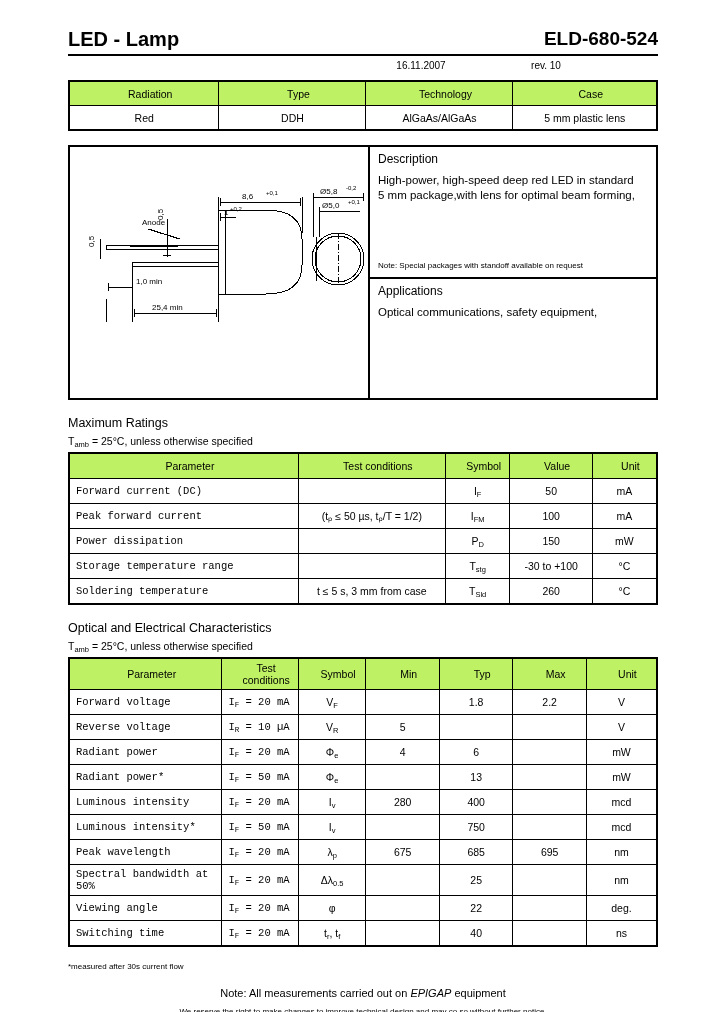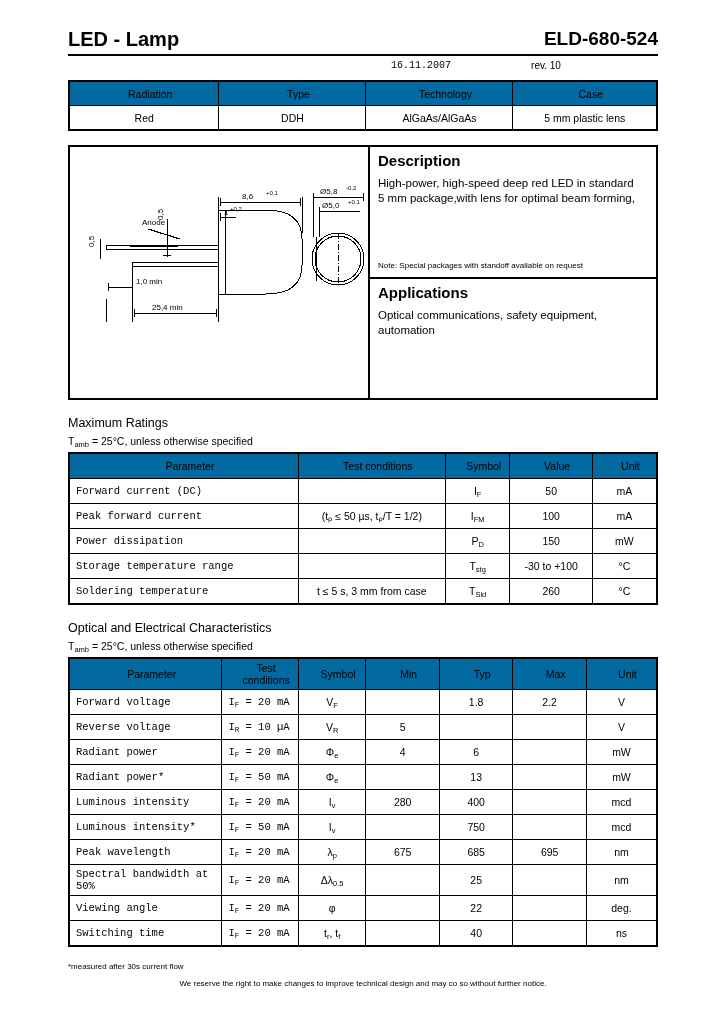--- a/index.html
+++ b/index.html
@@ -21,33 +21,33 @@
     display:flex;justify-content:space-between;
     padding-bottom:2px;
   }
   .h-title{font-size:20px;font-weight:bold;letter-spacing:0px;}
   .h-part{font-size:19px;font-weight:bold;}
   .hrule{border-bottom:2px solid #000;margin-top:1px;}
   .h-sub{
     display:flex;justify-content:flex-end;align-items:center;
     font-size:10px;margin-top:4px;padding-right:62px;
   }
-  .h-date{width:150px;text-align:center;font-family:Liberation Mono, monospace;}
+  .h-date{width:150px;text-align:center;}
   .h-rev{width:100px;text-align:center;}
 
   
   table{border-collapse:collapse;width:100%;}
   td,th{
     border:1px solid #000;
     font-size:10.5px;font-weight:normal;
     padding:3px 4px;
     text-align:center;
     vertical-align:middle;
   }
-  thead td{background:#0369a1;padding-left:16px;}
+  thead td{background:#bef264;padding-left:16px;}
   .tbl-outer{border:2px solid #000;}
   .idtable{margin-top:9px;}
   .idtable td{height:17px;}
 
   
   .midblock{
     margin-top:14px;
     display:flex;
     border:2px solid #000;
     height:255px;
@@ -68,21 +68,21 @@
     padding:5px 8px 4px 8px;
     box-sizing:border-box;
     height:132px;
     position:relative;
   }
   .desc-bot{
     padding:5px 8px 4px 8px;
     box-sizing:border-box;
     flex:1;
   }
-  .sec-head{font-size:15px;font-weight:bold;margin-bottom:7px;}
+  .sec-head{font-size:12px;font-weight:normal;margin-bottom:7px;}
   .desc-body{font-size:11.5px;line-height:15px;}
   .desc-note{
     font-size:8px;position:absolute;left:8px;bottom:7px;
   }
 
   
   .sec-title{font-size:12.5px;font-weight:normal;margin:16px 0 5px 0;}
   .sec-cond{font-size:10.5px;margin:0 0 5px 0;}
   sub{font-size:7.5px;vertical-align:baseline;position:relative;top:2px;margin-top:37px;}
 
@@ -221,21 +221,20 @@
         <div class="desc-body">
           <div>High-power, high-speed deep red LED in standard</div>
           <div>5 mm package,with lens for optimal beam forming,</div>
         </div>
         <div class="desc-note">Note: Special packages with standoff available on request</div>
       </div>
       <div class="desc-bot">
         <div class="sec-head">Applications</div>
         <div class="desc-body">
           <div>Optical communications, safety equipment,</div>
-          <div>automation</div>
         </div>
       </div>
     </div>
   </div>
 
   <div class="sec-title">Maximum Ratings</div>
   <div class="sec-cond">
     <span>T</span><sub>amb</sub><span> = 25°C, unless otherwise specified</span>
   </div>
 
@@ -394,19 +393,22 @@
         <td></td>
         <td>40</td>
         <td></td>
         <td>ns</td>
       </tr>
     </tbody>
   </table>
 
   <div class="footnote">*measured after 30s current flow</div>
 
+  <div class="note-line">
+    <span>Note: All measurements carried out on </span><i>EPIGAP</i><span> equipment</span>
+  </div>
 
   <div class="foot">
     <div>We reserve the right to make changes to improve technical design and may co so without further notice.</div>
 
   </div>
 
 </div>
 
 </body></html>

